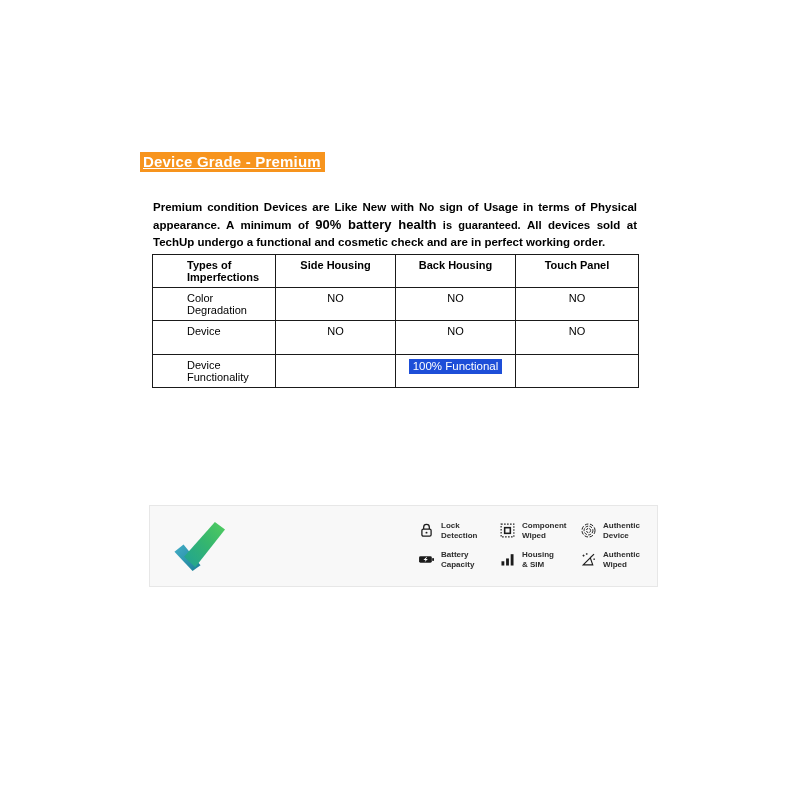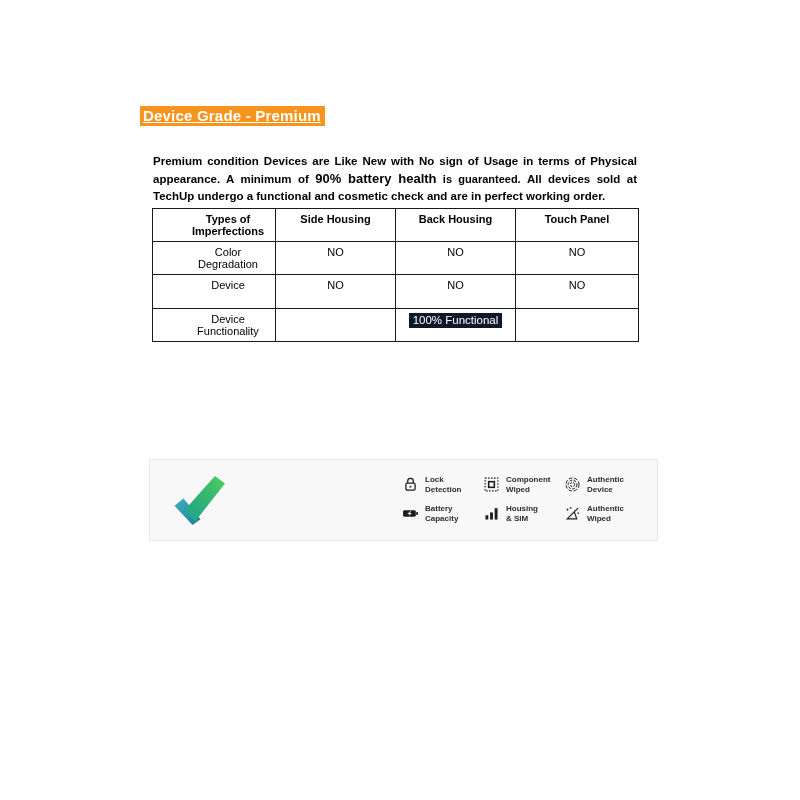--- a/index.html
+++ b/index.html
@@ -1,17 +1,17 @@
 <!DOCTYPE html>
 <html><head>
 <meta charset="utf-8">
 <style>
   * { margin:0; padding:0; box-sizing:border-box; }
   html,body { width:800px; height:800px; background:#ffffff; font-family:"Liberation Sans", sans-serif; }
-  .page { position:relative; width:800px; height:640px; background:#ffffff; overflow:hidden; }
+  .page { position:relative; width:800px; height:640px; background:#ffffff; overflow:hidden;margin-top:46px; }
 
   
   .title-block { position:absolute; left:140px; top:106px; }
   .title-highlight {
     display:inline-block; background:#F7941D; color:#ffffff;
     font-size:15px; font-weight:bold; text-decoration:underline;
     padding:1px 4px 2px 3px; letter-spacing:0.2px;
   }
 
   
@@ -26,45 +26,45 @@
   
   .grade-table {
     position:absolute; left:152px; top:208px; width:486px;
     border-collapse:collapse; table-layout:fixed;
   }
   .grade-table td, .grade-table th {
     border:1px solid #1a1a1a; font-size:11px; color:#000;
     vertical-align:top; padding:4px 6px; text-align:center;
   }
   .grade-table th { font-weight:bold; }
-  .grade-table .label-cell { text-align:center; font-weight:normal;padding-left:34px; }
+  .grade-table .label-cell { text-align:left; font-weight:normal;padding-left:34px; }
   .grade-table th.label-cell { font-weight:bold; }
   tr.row-h  { height:23px; }
   tr.row-s  { height:22px; }
   tr.row-m  { height:23px; }
   tr.row-tall { height:34px; }
   tr.row-f  { height:24px; }
   .cell-highlight {
-    display:inline-block; background:#0f172a; color:#ffffff;
+    display:inline-block; background:#1d4ed8; color:#ffffff;
     font-size:11.5px; padding:1px 4px 2px 4px;
   }
 
   
   .badge {
     position:absolute; left:149px; top:459px; width:509px; height:82px;
     background:#f8f8f8; border:1px solid #e7e7e7;
   }
   .logo { position:absolute; left:23px; top:13px; display:flex; align-items:flex-start; }
   .logo-check { width:54px; height:50px; margin-top:2px; }
   .brand-text { margin-left:6px; margin-top:8px; color:#3b3b3a; }
   .brand-name { font-size:20px; font-weight:bold; letter-spacing:-0.3px; line-height:20px; }
   .brand-sub  { font-size:17.5px; font-weight:normal; line-height:19px; }
 
   .features {
-    position:absolute; left:252px; top:15px; height:54px;
+    position:absolute; left:268px; top:15px; height:54px;
     display:grid; grid-auto-flow:column;
     grid-template-rows:repeat(2, 1fr);
     grid-template-columns:81px 81px 90px;
     row-gap:4px;
   }
   .feature { display:flex; align-items:flex-start; gap:6px; }
   .feature svg { width:17px; height:17px; flex:none; margin-top:1px; }
   .feature-label { font-size:8px; font-weight:bold; color:#2d2d2d; line-height:1.3; }
 </style>
 </head>

